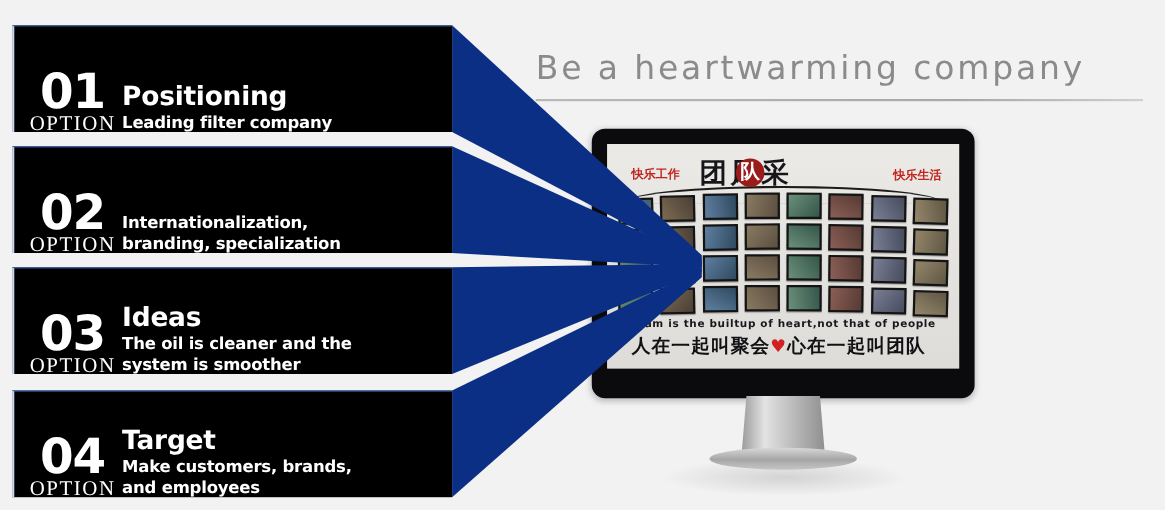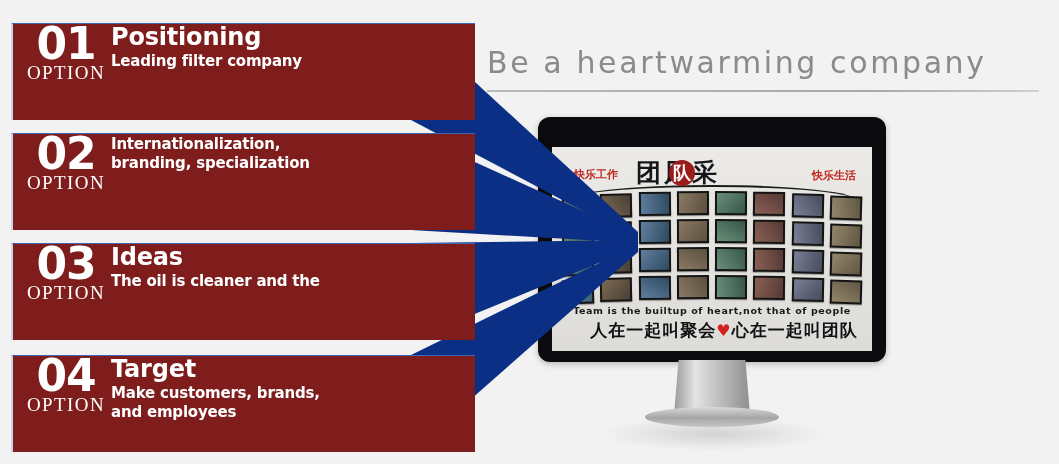--- a/index.html
+++ b/index.html
@@ -28,28 +28,28 @@
     width: 1059px;
     height: 464px;
     z-index: 2;
     pointer-events: none;
   }
 
   
   .option-bar {
     position: absolute;
     left: 11px;
-    width: 464px;
+    width: 400px;
     z-index: 3;
-    background: #7f1d1d;
+    background: #000000;
     box-sizing: border-box;
     border-left: 2px solid #c9d6ee;
     border-top: 1px solid #3d66b5;
     display: flex;
-    align-items: flex-start;
+    align-items: flex-end;
   }
   .num-block {
     width: 92px;
     flex: none;
     text-align: center;
     padding-left: 14px;
     box-sizing: border-box;
     color: #ffffff;
   }
   .num {
@@ -133,21 +133,20 @@
     box-shadow: 0 2px 6px rgba(0,0,0,0.25);
   }
   #screen {
     position: absolute;
     left: 14px;
     top: 14px;
     width: 320px;
     height: 204px;
     background: #e8e6e2;
     overflow: hidden;
-    margin-top: 16px;
   }
   #stand-neck {
     position: absolute;
     left: 136px;
     top: 243px;
     width: 76px;
     height: 55px;
     background: linear-gradient(to right,#9a9a9a,#e3e3e3 28%,#c3c3c3 55%,#8f8f8f);
     clip-path: polygon(6% 0%, 94% 0%, 100% 100%, 0% 100%);
   }
@@ -273,21 +272,21 @@
     text-align: center;
     font-family: "DejaVu Sans", sans-serif;
     font-weight: bold;
     font-size: 9.5px;
     letter-spacing: 0.6px;
     color: #18181c;
     white-space: nowrap;
   }
   #foot-cn {
     position: absolute;
-    left: 18px;
+    left: 2px;
     top: 172px;
     width: 308px;
     text-align: center;
     font-family: "DejaVu Sans", sans-serif;
     font-weight: bold;
     font-size: 17px;
     letter-spacing: 1px;
     color: #111114;
     white-space: nowrap;
   }
@@ -331,20 +330,21 @@
   </div>
 
   <div class="option-bar" style="top:243px; height:97px;">
     <div class="num-block">
       <div class="num">03</div>
       <div class="opt-word">OPTION</div>
     </div>
     <div class="txt-block">
       <div class="title">Ideas</div>
       <div class="desc">The oil is cleaner and the</div>
+      <div class="desc">system is smoother</div>
     </div>
   </div>
 
   <div class="option-bar" style="top:355px; height:97px;">
     <div class="num-block">
       <div class="num">04</div>
       <div class="opt-word">OPTION</div>
     </div>
     <div class="txt-block">
       <div class="title">Target</div>

